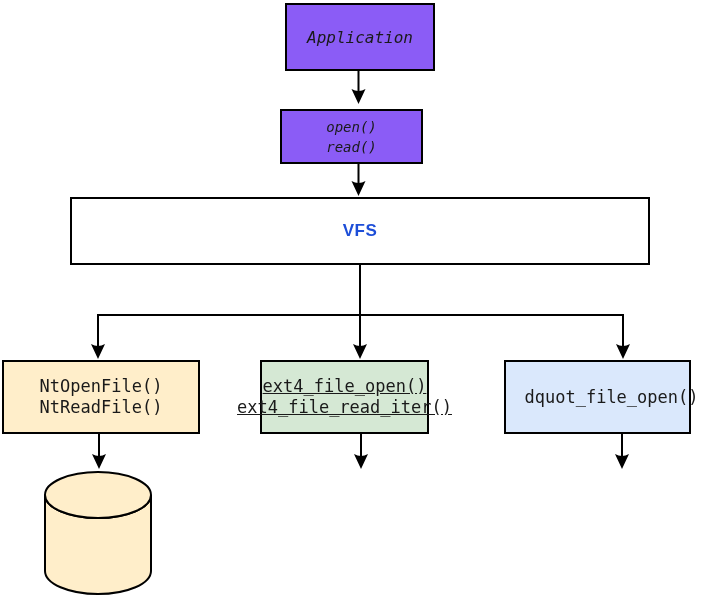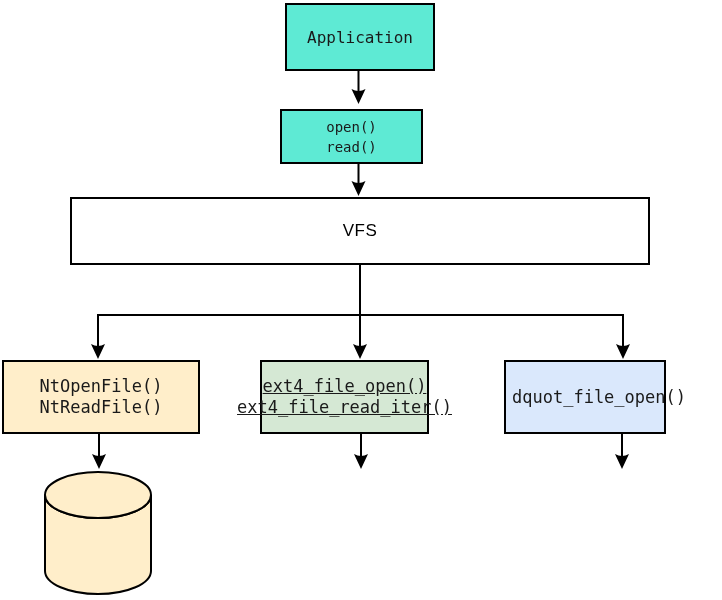--- a/index.html
+++ b/index.html
@@ -32,35 +32,36 @@
     align-items: center;
     justify-content: center;
     text-align: center;
   }
   .mono {
     font-family: "DejaVu Sans Mono", "Liberation Mono", monospace;
     color: #1a1a1a;
   }
   .sans {
     font-family: "Liberation Sans", sans-serif;
-    color: #000000;
+    color: #1d4ed8;
+    font-weight: bold;
   }
-  .fill-gray   { background: #5eead4; }
+  .fill-gray   { background: #8b5cf6; font-style: italic; }
   .fill-white  { background: #ffffff; }
   .fill-yellow { background: #ffeeca; }
   .fill-green  { background: #d5e8d4; }
   .fill-blue   { background: #dae8fc; }
 
   .node-application { left: 285px; top: 3px;   width: 150px; height: 68px; font-size: 16px; }
   .node-syscalls    { left: 280px; top: 109px; width: 143px; height: 55px; font-size: 14px; line-height: 20px; }
   .node-vfs         { left: 70px;  top: 197px; width: 580px; height: 68px; font-size: 17px; letter-spacing: 0.5px; }
   .api-box          { top: 360px;  height: 74px; font-size: 17px; line-height: 21px; }
   .node-ntfs-api    { left: 2px;   width: 198px; }
   .node-ext4-api    { left: 260px; width: 169px; text-decoration: underline; }
-  .node-ext2-api    { left: 504px; width: 162px; padding-left: 28px; }
+  .node-ext2-api    { left: 504px; width: 187px; padding-left: 28px; }
 
   .cylinder {
     position: absolute;
     width: 110px;
     height: 126px;
     top: 470px;
   }
   .cyl-ntfs { left: 43px; }
   .cyl-ext4 { left: 305px; }
   .cyl-ext2 { left: 567px; }

